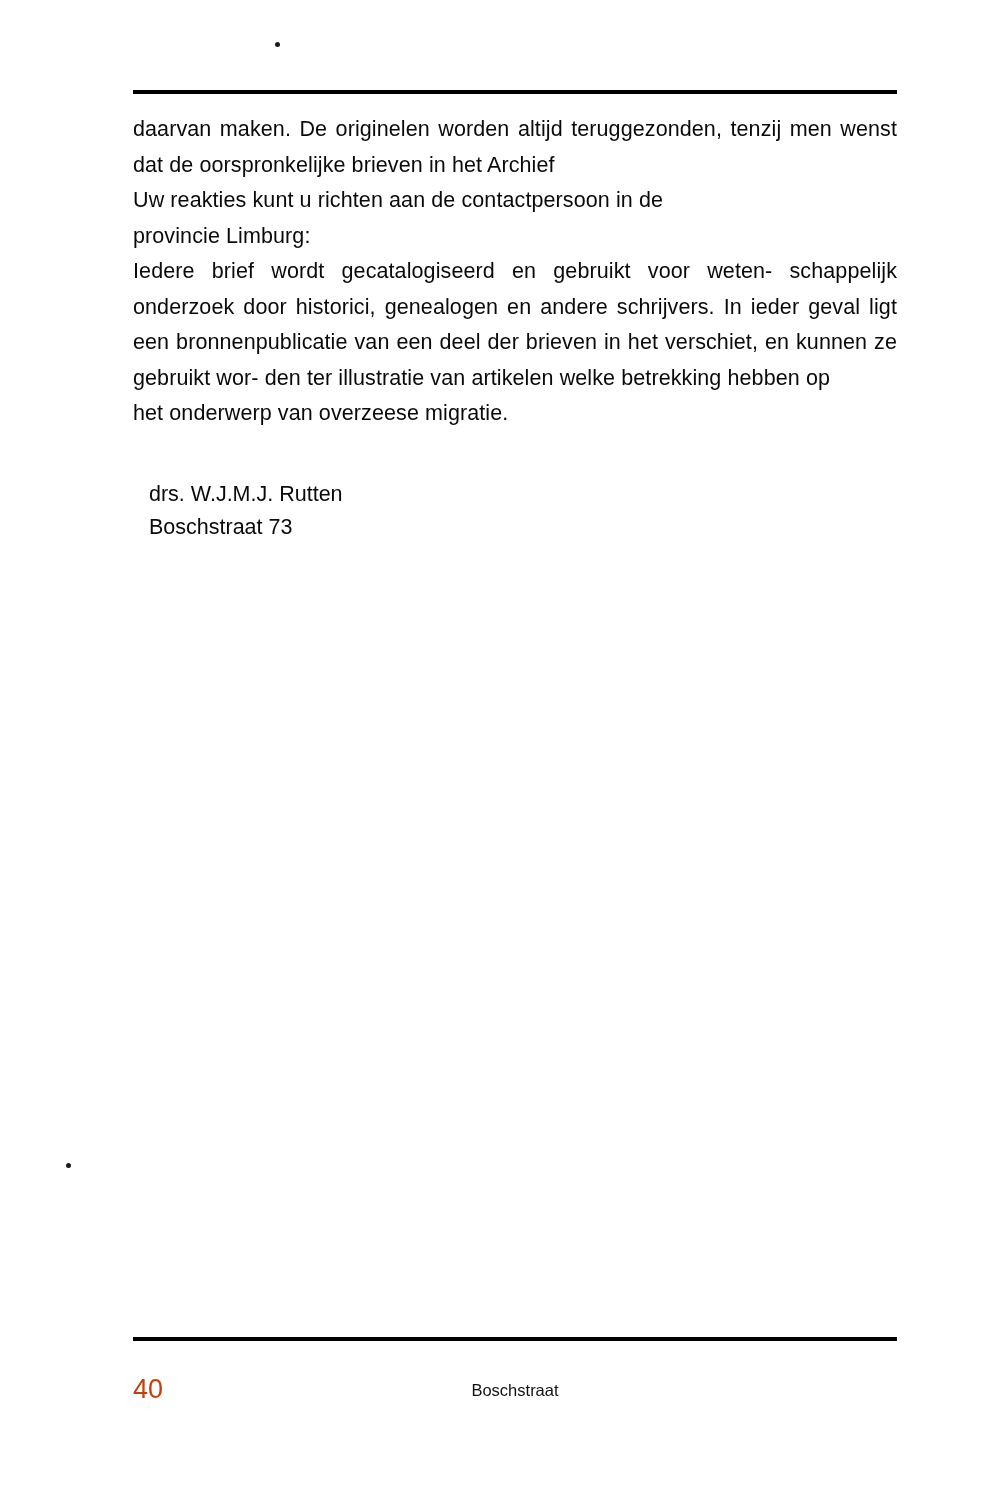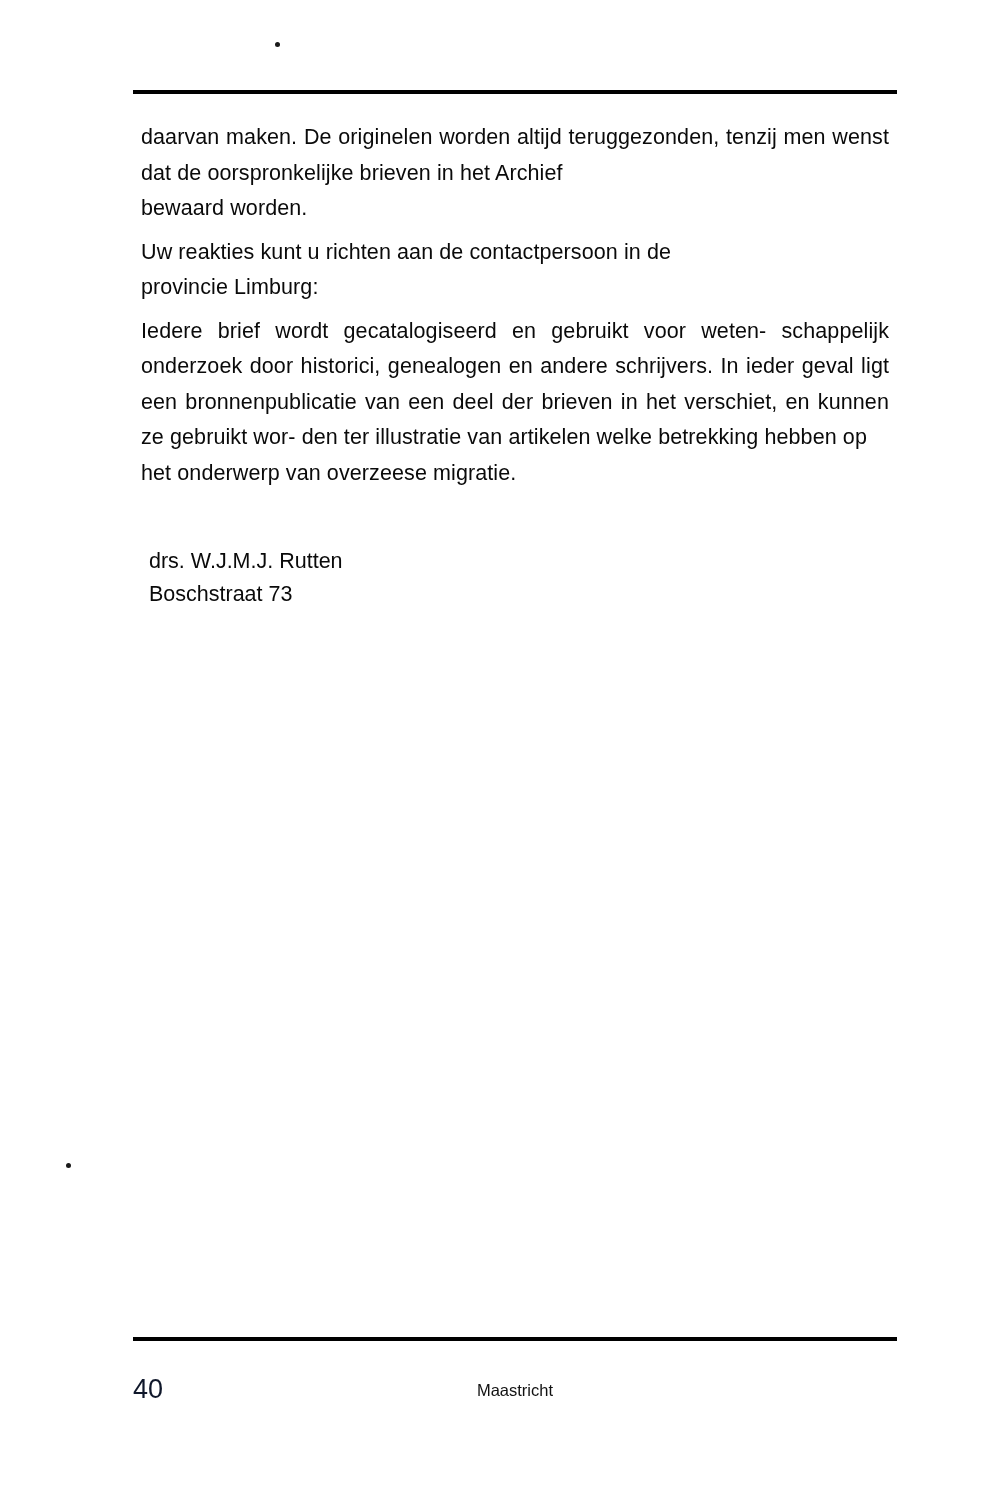--- a/index.html
+++ b/index.html
@@ -53,21 +53,21 @@
     position: absolute;
     left: 133px;
     top: 112px;
     width: 764px;
   }
   .para {
     font-size: 21.5px;
     line-height: 35.5px;
     text-align: justify;
     text-justify: inter-word;
-    margin: 8px;
+    margin: 0;
     letter-spacing: 0.1px;
   }
   .para .lastline {
     display: block;
     text-align: left;
   }
   .block-gap {
     height: 30px;
   }
   .address {
@@ -85,21 +85,21 @@
     top: 1372px;
     width: 764px;
     height: 40px;
   }
   .page-number {
     position: absolute;
     left: 0;
     top: 0;
     font-size: 27px;
     line-height: 34px;
-    color: #0f172a;
+    color: #c2410c;
   }
   .footer-title {
     position: absolute;
     left: 0;
     top: 8px;
     width: 764px;
     text-align: center;
     font-size: 16.5px;
     line-height: 20px;
     color: #111;
@@ -113,21 +113,20 @@
   <div class="speck speck-top"></div>
   <div class="speck speck-left"></div>
 
   <div class="rule rule-top"></div>
 
   <div class="content">
 
     <p class="para">
       <span>daarvan maken. De originelen worden altijd teruggezonden,</span>
       <span>tenzij men wenst dat de oorspronkelijke brieven in het Archief</span>
-      <span class="lastline">bewaard worden.</span>
     </p>
 
     <p class="para">
       <span>Uw reakties kunt u richten aan de contactpersoon in de</span>
       <span class="lastline">provincie Limburg:</span>
     </p>
 
     <p class="para">
       <span>Iedere brief wordt gecatalogiseerd en gebruikt voor weten-</span>
       <span>schappelijk onderzoek door historici, genealogen en andere</span>
@@ -143,16 +142,16 @@
       <div>drs. W.J.M.J. Rutten</div>
       <div>Boschstraat 73</div>
     </div>
 
   </div>
 
   <div class="rule rule-bottom"></div>
 
   <div class="footer">
     <div class="page-number">40</div>
-    <div class="footer-title">Maastricht</div>
+    <div class="footer-title">Boschstraat</div>
   </div>
 
 </div>
 
 </body></html>

